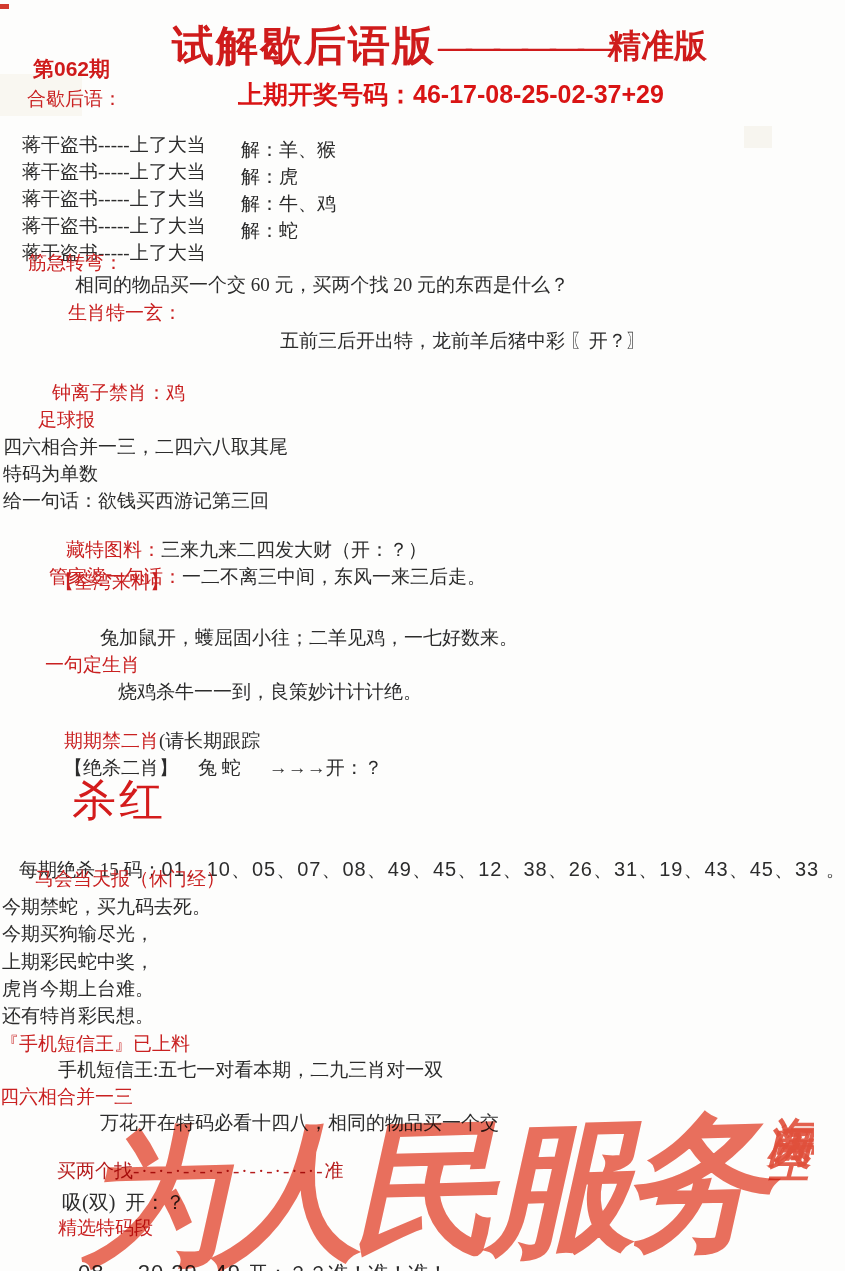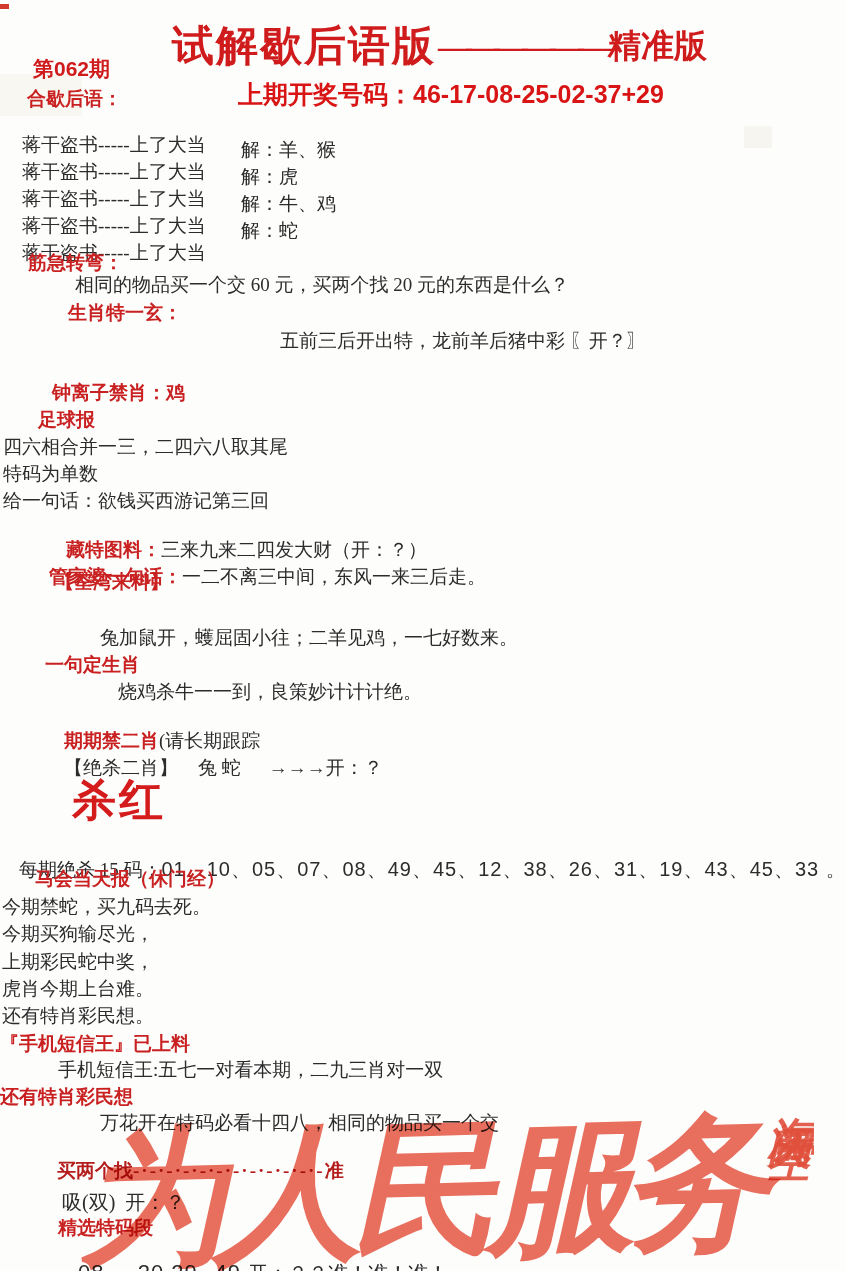--- a/index.html
+++ b/index.html
@@ -9,30 +9,30 @@
     margin:0 auto;
     background:#fdfdfc;
     overflow:hidden;
     font-family:"Liberation Serif", serif;
     color:#2c2c2c;
   }
   .abs{position:absolute;white-space:pre;line-height:1.15;}
   .black{color:#2c2c2c;}
   .red{color:#c92121;}
   .darkred{color:#b51d1d;}
-  .bold{font-weight:bold;}
+  .bold{font-weight:normal;}
   .fs19{font-size:19px;}
   .fs20{font-size:20px;}
   .title-row{display:flex;align-items:center;justify-content:center;}
   .title-main{font-size:42px;font-weight:bold;color:#cf1b1b;font-family:"Liberation Sans",sans-serif;letter-spacing:2px;}
   .title-dash{font-size:34px;font-weight:bold;color:#cf1b1b;letter-spacing:-6px;margin:0 2px;}
   .title-suffix{font-size:33px;font-weight:bold;color:#cf1b1b;font-family:"Liberation Sans",sans-serif;}
   .issue{font-size:21px;font-weight:bold;color:#cf1b1b;font-family:"Liberation Sans",sans-serif;}
   .draw{font-size:25px;font-weight:bold;color:#d91414;font-family:"Liberation Sans",sans-serif;}
-  .killred-title{font-size:44px;font-weight:bold;color:#d41c1c;letter-spacing:3px;text-align:center;}
+  .killred-title{font-size:44px;font-weight:normal;color:#d41c1c;letter-spacing:3px;text-align:center;}
   .codes{font-family:"Liberation Sans",sans-serif;font-size:20px;letter-spacing:1px;}
   .answer{position:absolute;left:238px;top:0;}
   .watermark-big{
     position:absolute;left:78px;top:1092px;
     font-size:148px;font-weight:bold;font-style:italic;
     color:rgba(231,92,72,0.88);
     letter-spacing:-12px;
     transform:rotate(-1.5deg);
     mix-blend-mode:multiply;
     z-index:3;pointer-events:none;white-space:pre;
@@ -133,21 +133,21 @@
   <div class="abs red fs19 bold zline" style="left:35px;top:868px;">马会当天报（休门经）</div>
   <div class="abs fs19 black zline" style="left:2px;top:896px;">今期禁蛇，买九码去死。</div>
   <div class="abs fs19 black zline" style="left:2px;top:923px;">今期买狗输尽光，</div>
   <div class="abs fs19 black zline" style="left:2px;top:951px;">上期彩民蛇中奖，</div>
   <div class="abs fs19 black zline" style="left:2px;top:978px;">虎肖今期上台难。</div>
   <div class="abs fs19 black zline" style="left:2px;top:1005px;">还有特肖彩民想。</div>
 
   <div class="abs red fs19 bold zline" style="left:0px;top:1033px;">『手机短信王』已上料</div>
   <div class="abs fs19 black zline" style="left:58px;top:1059px;">手机短信王:五七一对看本期，二九三肖对一双</div>
 
-  <div class="abs red fs19 bold zline" style="left:0px;top:1086px;">还有特肖彩民想</div>
+  <div class="abs red fs19 bold zline" style="left:0px;top:1086px;">四六相合并一三</div>
   <div class="abs fs19 black zline" style="left:100px;top:1112px;">万花开在特码必看十四八，相同的物品买一个交</div>
 
   <div class="abs fs19 darkred bold zline" style="left:38px;top:1138px;">
     <span>买两个找</span><span style="letter-spacing:2px;">-·-·-·-·-·-·-·-·-·-·-·-</span><span>准</span>
   </div>
 
   <div class="abs fs20 black zline" style="left:62px;top:1191px;">吸(双)  开：？</div>
 
   <div class="abs red fs19 bold zline" style="left:58px;top:1217px;">精选特码段</div>
   <div class="abs zline" style="left:62px;top:1242px;">

